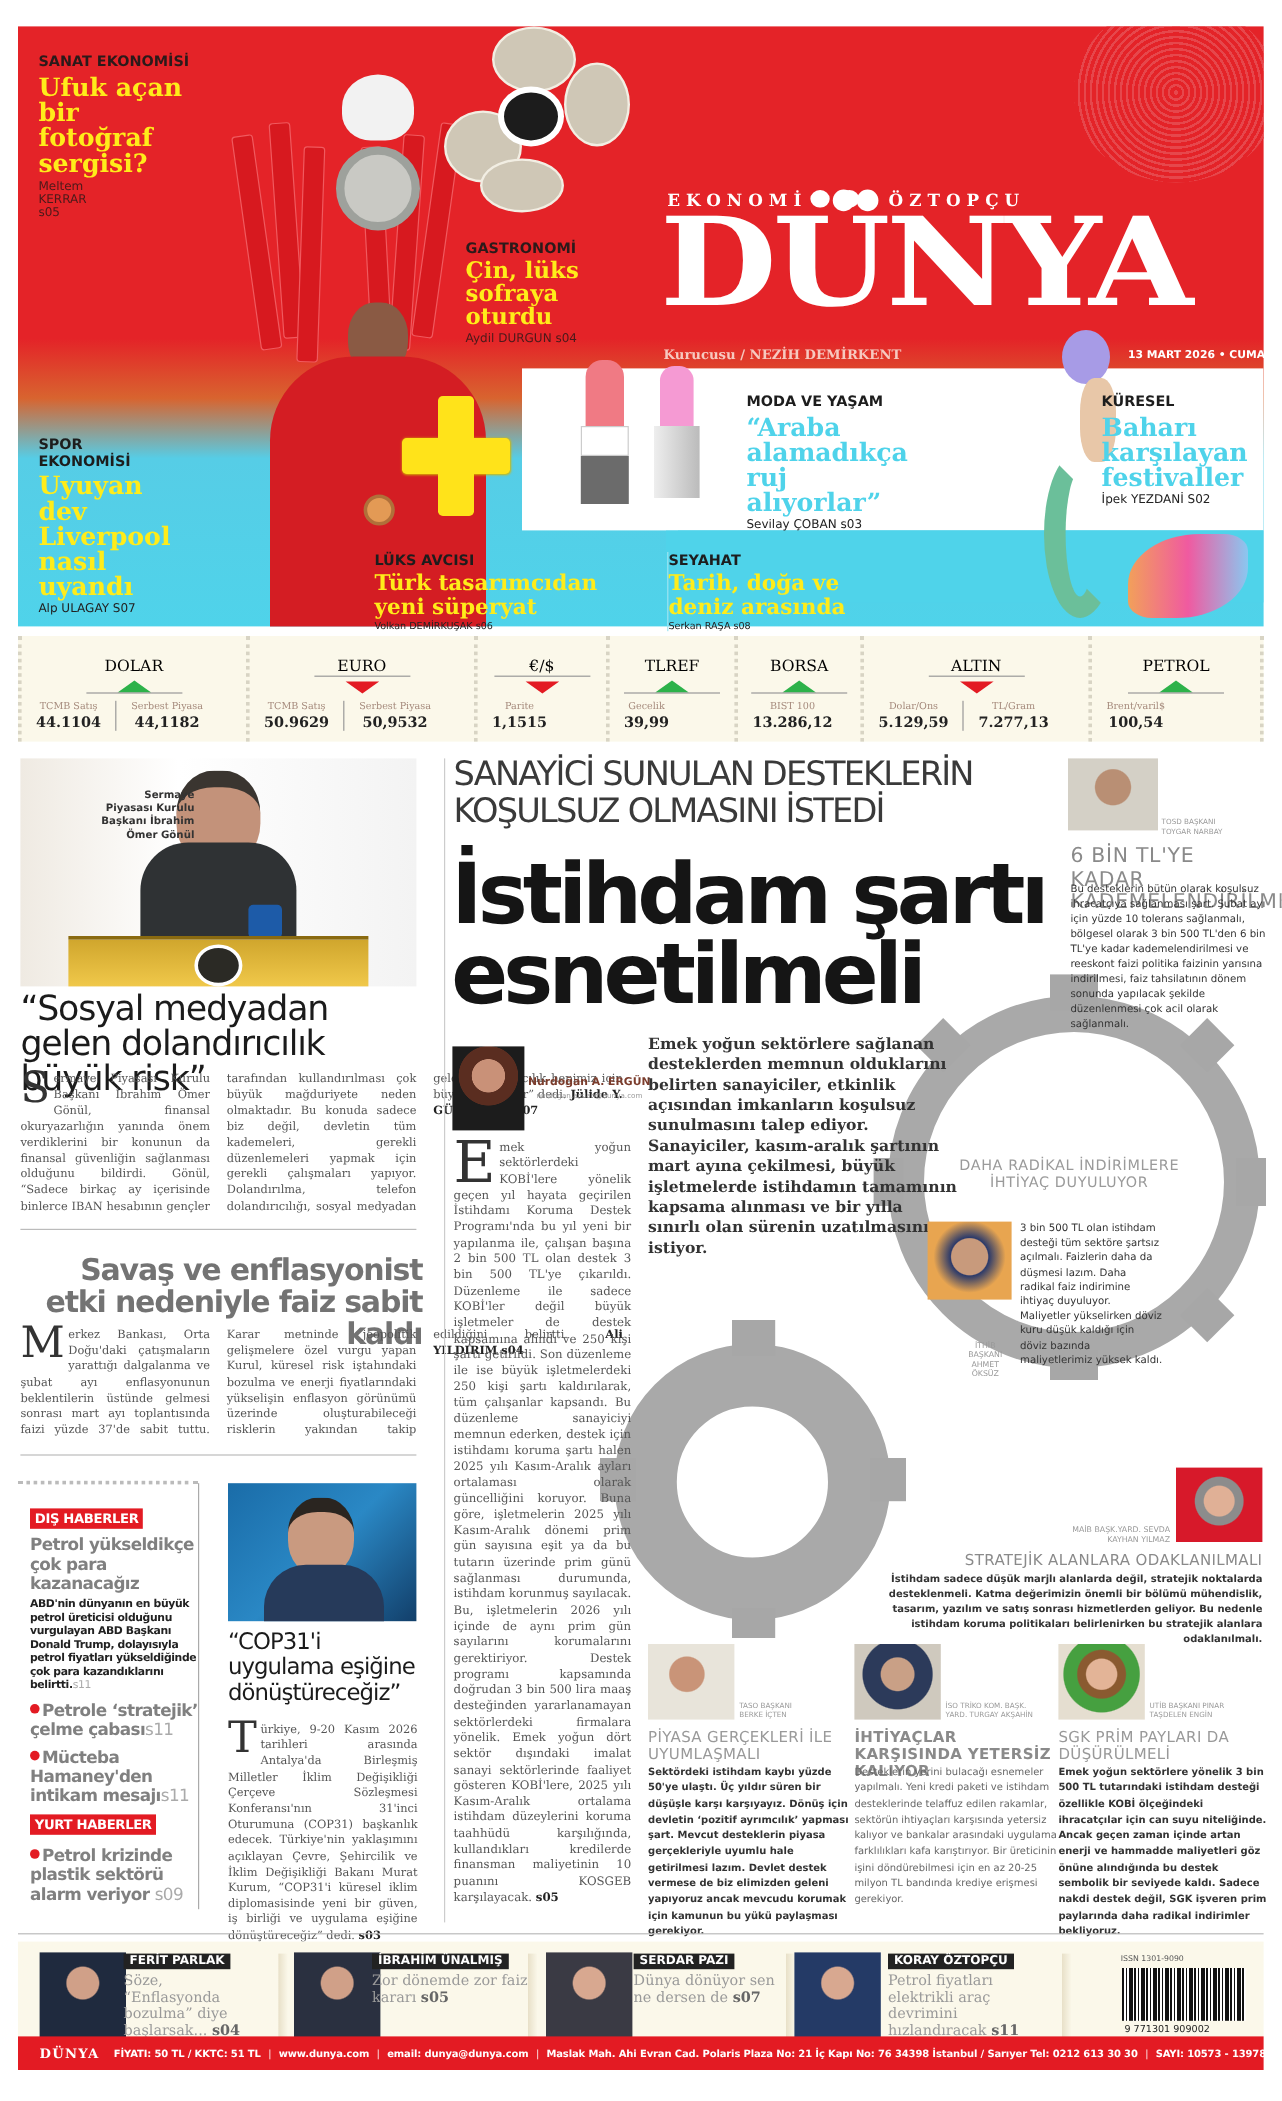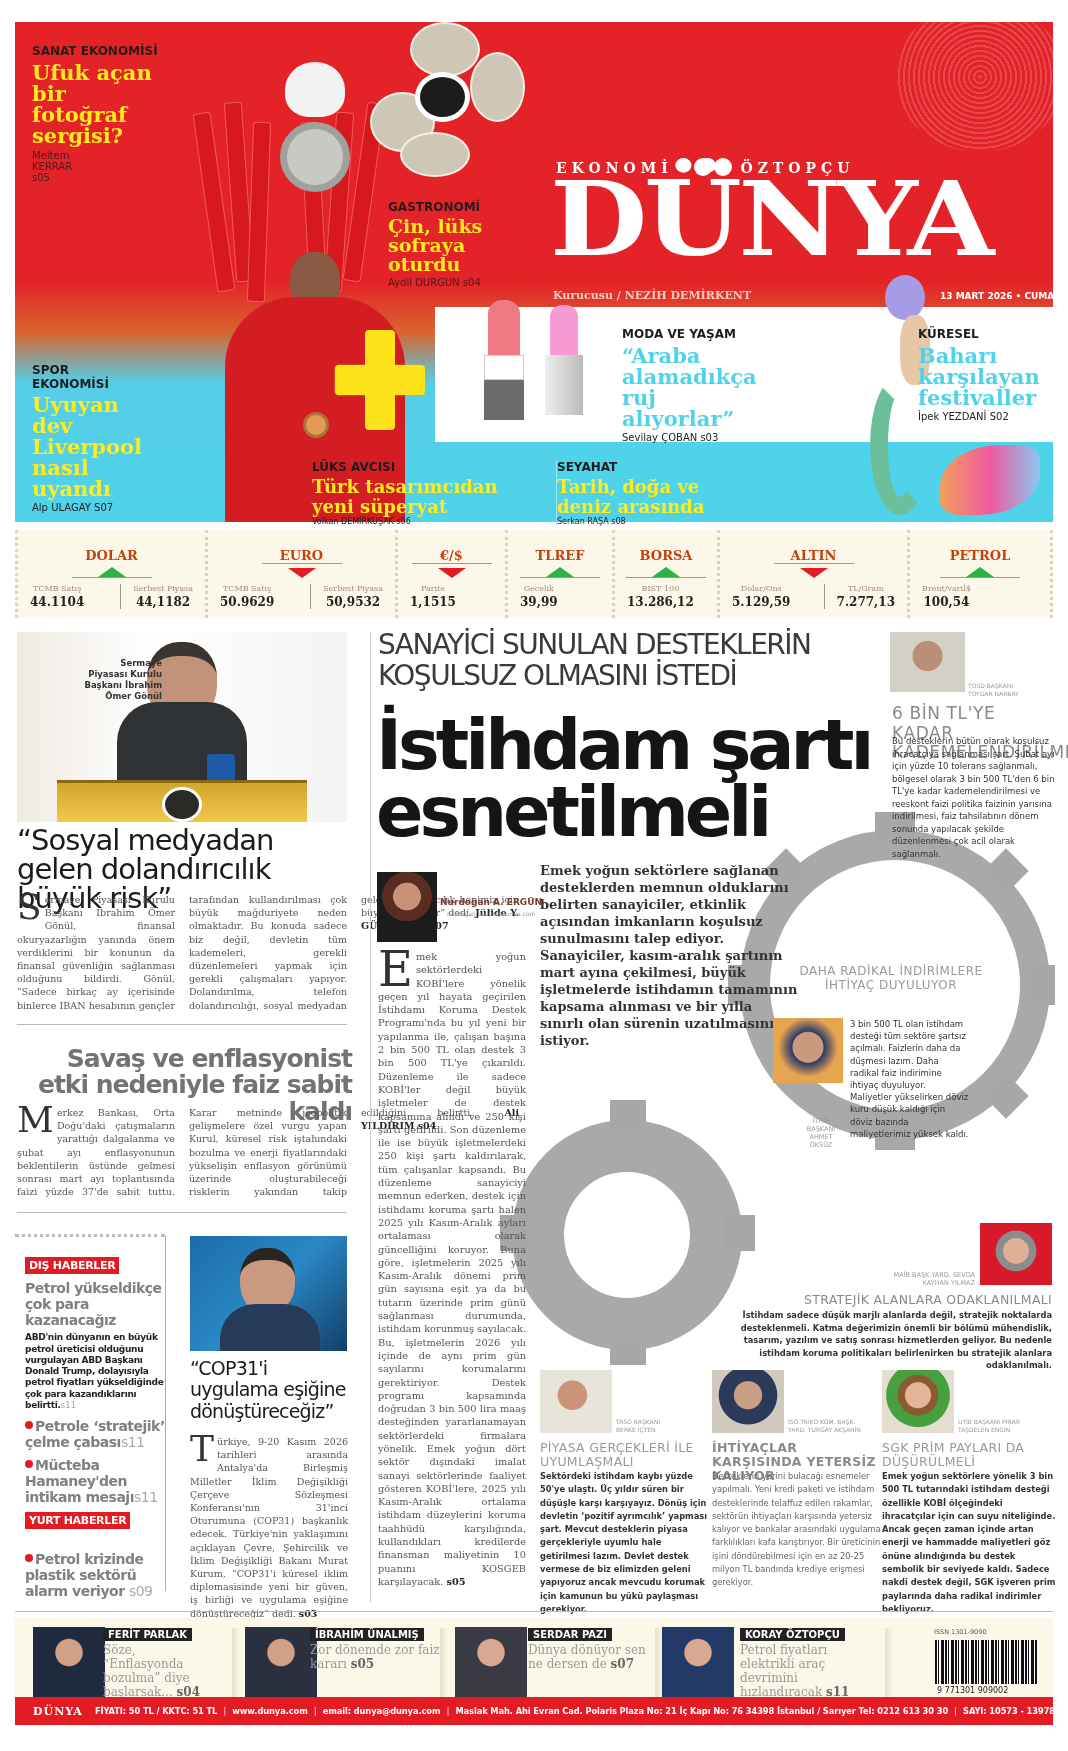--- a/index.html
+++ b/index.html
@@ -33,26 +33,26 @@
 #mh-dots{left:694px;top:158px}
 .mhdot{display:inline-block;width:18px;height:18px;border-radius:50%;background:#fff;margin-right:2px}
 #mh-title{left:550px;top:168px;font-family:"DejaVu Serif",serif;font-weight:bold;font-size:102px;color:#fff;letter-spacing:-3px;line-height:1;transform:scaleX(1.1);transform-origin:left}
 #mh-founder{left:553px;top:289px;font-family:"DejaVu Serif",serif;font-size:11px;color:#f7c9c0;font-weight:bold}
 #mh-date{left:940px;top:291px;font-family:"DejaVu Sans",sans-serif;font-size:9px;color:#fff;font-weight:bold}
 
 
 #markets{left:15px;top:530px;width:1038px;height:88px;background:#fbf8ea;display:flex}
 .mk{position:relative;border-left:3px dotted #d8d4c4;text-align:center;height:88px}
 .mk:last-child{border-right:3px dotted #d8d4c4}
-.mk-name{font-family:"DejaVu Serif",serif;font-weight:bold;font-size:13px;margin-top:18px;color:#c2410c}
+.mk-name{font-family:"DejaVu Serif",serif;font-weight:normal;font-size:13px;margin-top:18px;color:#000000}
 .mk-arrow{margin:4px auto 0;width:0;height:0}
 .mk-arrow.up{border-left:14px solid transparent;border-right:14px solid transparent;border-bottom:10px solid #2db24a}
 .mk-arrow.down{border-left:14px solid transparent;border-right:14px solid transparent;border-top:10px solid #e31b23}
 .mk-rule{width:80px;height:1px;background:#999;margin:0 auto}
-.mk-vals{display:flex;justify-content:space-between;margin-top:6px}
+.mk-vals{display:flex;justify-content:flex-start;margin-top:6px}
 .mk-v{padding:0 12px}
 .mk-v + .mk-v{border-left:1px solid #999}
 .mk-lbl{font-family:"DejaVu Serif",serif;font-size:8px;color:#a58a7c}
 .mk-num{font-family:"DejaVu Serif",serif;font-weight:bold;font-size:12px;color:#222;margin-top:2px}
 
 
 #sermaye-photo{left:17px;top:632px;width:330px;height:190px;background:linear-gradient(90deg,#efeae2,#fff 40%,#f3f3f3)}
 #h-sosyal{left:17px;top:826px;width:330px;font-family:"DejaVu Sans",sans-serif;font-size:29px;line-height:1;color:#1b1b1b;letter-spacing:-1px}
 .bodytxt{font-family:"DejaVu Serif",serif;font-size:9.5px;line-height:13.2px;color:#555;text-align:justify}
 .dropcap{float:left;font-size:36px;line-height:28px;margin-right:3px;color:#333;font-family:"DejaVu Serif",serif}
@@ -339,21 +339,21 @@
 <div id="dots-top" class="abs"></div>
 <div id="vsep1" class="abs"></div>
 
 <div id="dis-col" class="abs">
   <div class="redtag">DIŞ HABERLER</div>
   <div class="gray-h" style="margin-top:6px">Petrol yükseldikçe çok para kazanacağız</div>
   <div class="small-bold" style="margin-top:4px"><span>ABD'nin dünyanın en büyük petrol üreticisi olduğunu vurgulayan ABD Başkanı Donald Trump, dolayısıyla petrol fiyatları yükseldiğinde çok para kazandıklarını belirtti.</span><span class="pg">s11</span></div>
   <div class="gray-h" style="margin-top:7px"><span class="reddot"></span><span>Petrole ‘stratejik’ çelme çabası</span><span class="pg">s11</span></div>
   <div class="gray-h" style="margin-top:7px"><span class="reddot"></span><span>Mücteba Hamaney'den intikam mesajı</span><span class="pg">s11</span></div>
   <div class="redtag" style="margin-top:6px">YURT HABERLER</div>
-  <div class="gray-h" style="margin-top:22px"><span class="reddot"></span><span>Petrol krizinde plastik sektörü alarm veriyor</span> <span class="pg">s09</span></div>
+  <div class="gray-h" style="margin-top:10px"><span class="reddot"></span><span>Petrol krizinde plastik sektörü alarm veriyor</span> <span class="pg">s09</span></div>
 </div>
 
 <div id="cop-photo" class="abs">
   <div class="abs" style="left:50px;top:12px;width:55px;height:65px;background:#c99a80;border-radius:45%;border-top:12px solid #2a2520"></div>
   <div class="abs" style="left:30px;top:68px;width:100px;height:47px;background:#263a5a;border-radius:35px 35px 0 0"></div>
 </div>
 <div id="h-cop" class="abs">“COP31'i uygulama eşiğine dönüştüreceğiz”</div>
 <div id="cop-body" class="abs bodytxt"><span class="dropcap">T</span><span>ürkiye, 9-20 Kasım 2026 tarihleri arasında Antalya'da Birleşmiş Milletler İklim Değişikliği Çerçeve Sözleşmesi Konferansı'nın 31'inci Oturumuna (COP31) başkanlık edecek. Türkiye'nin yaklaşımını açıklayan Çevre, Şehircilik ve İklim Değişikliği Bakanı Murat Kurum, “COP31'i küresel iklim diplomasisinde yeni bir güven, iş birliği ve uygulama eşiğine dönüştüreceğiz” dedi.</span> <span class="auth">s03</span></div>
 
 <div id="center-vline" class="abs"></div>

